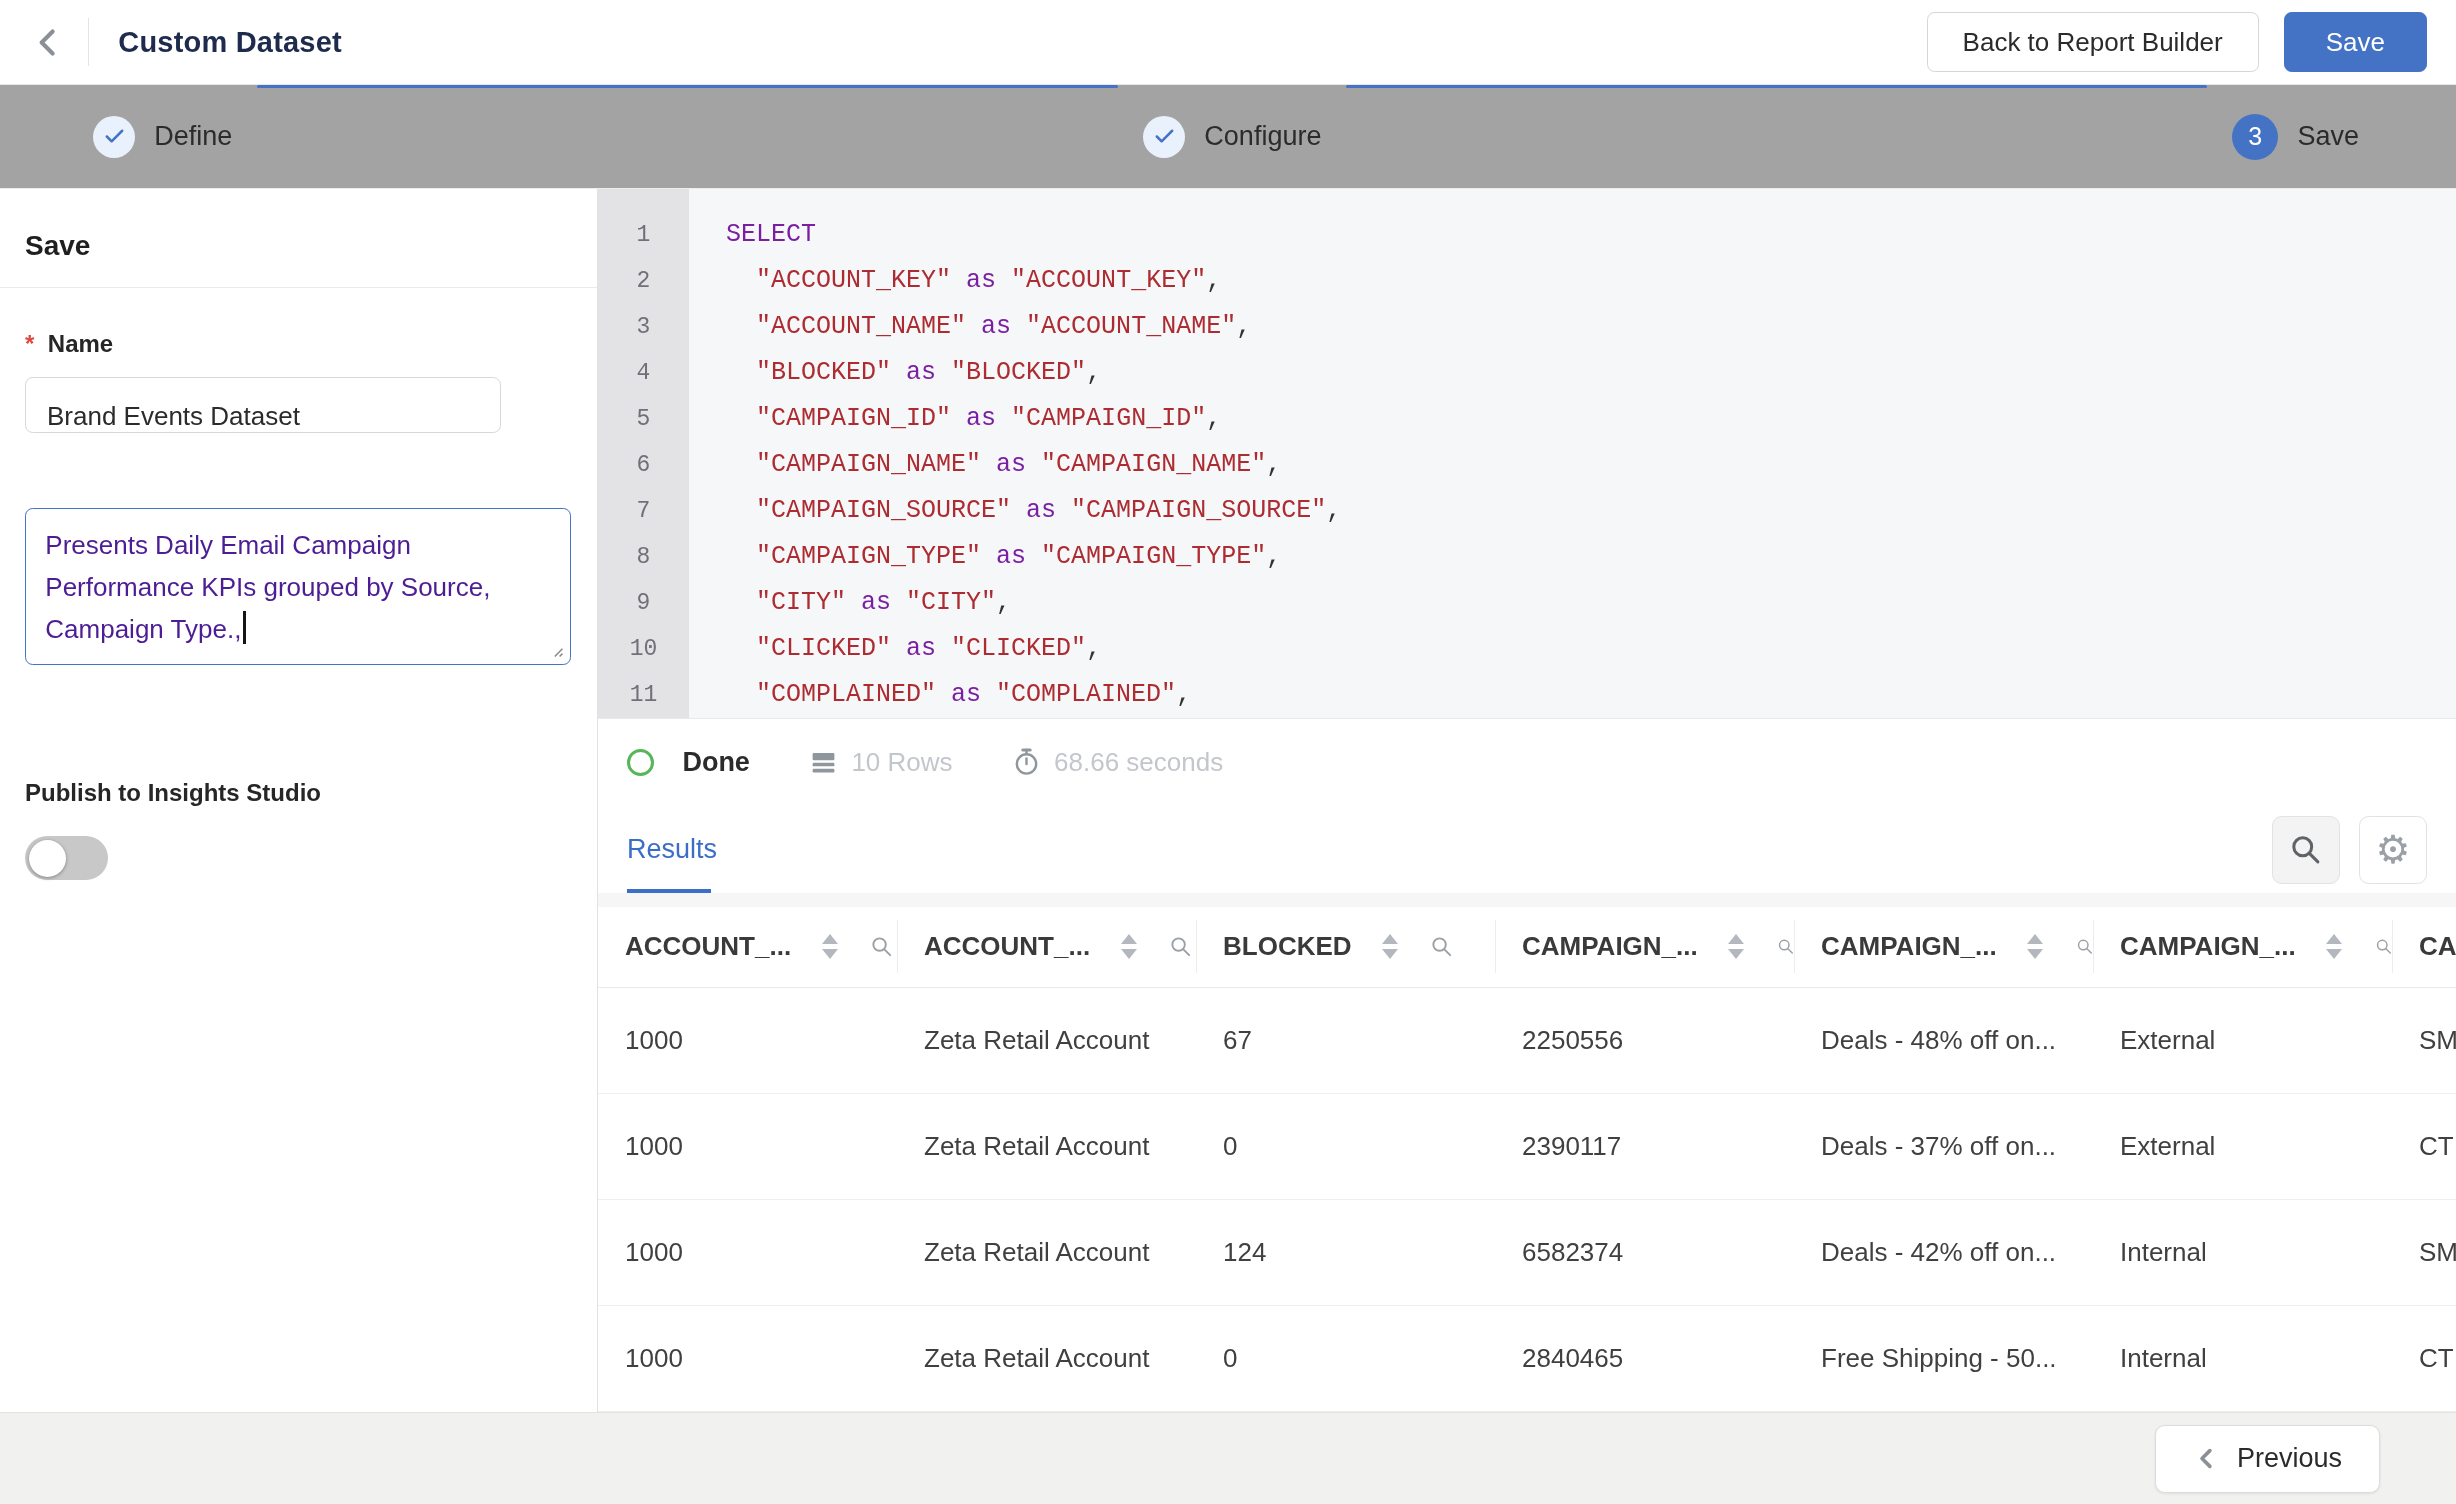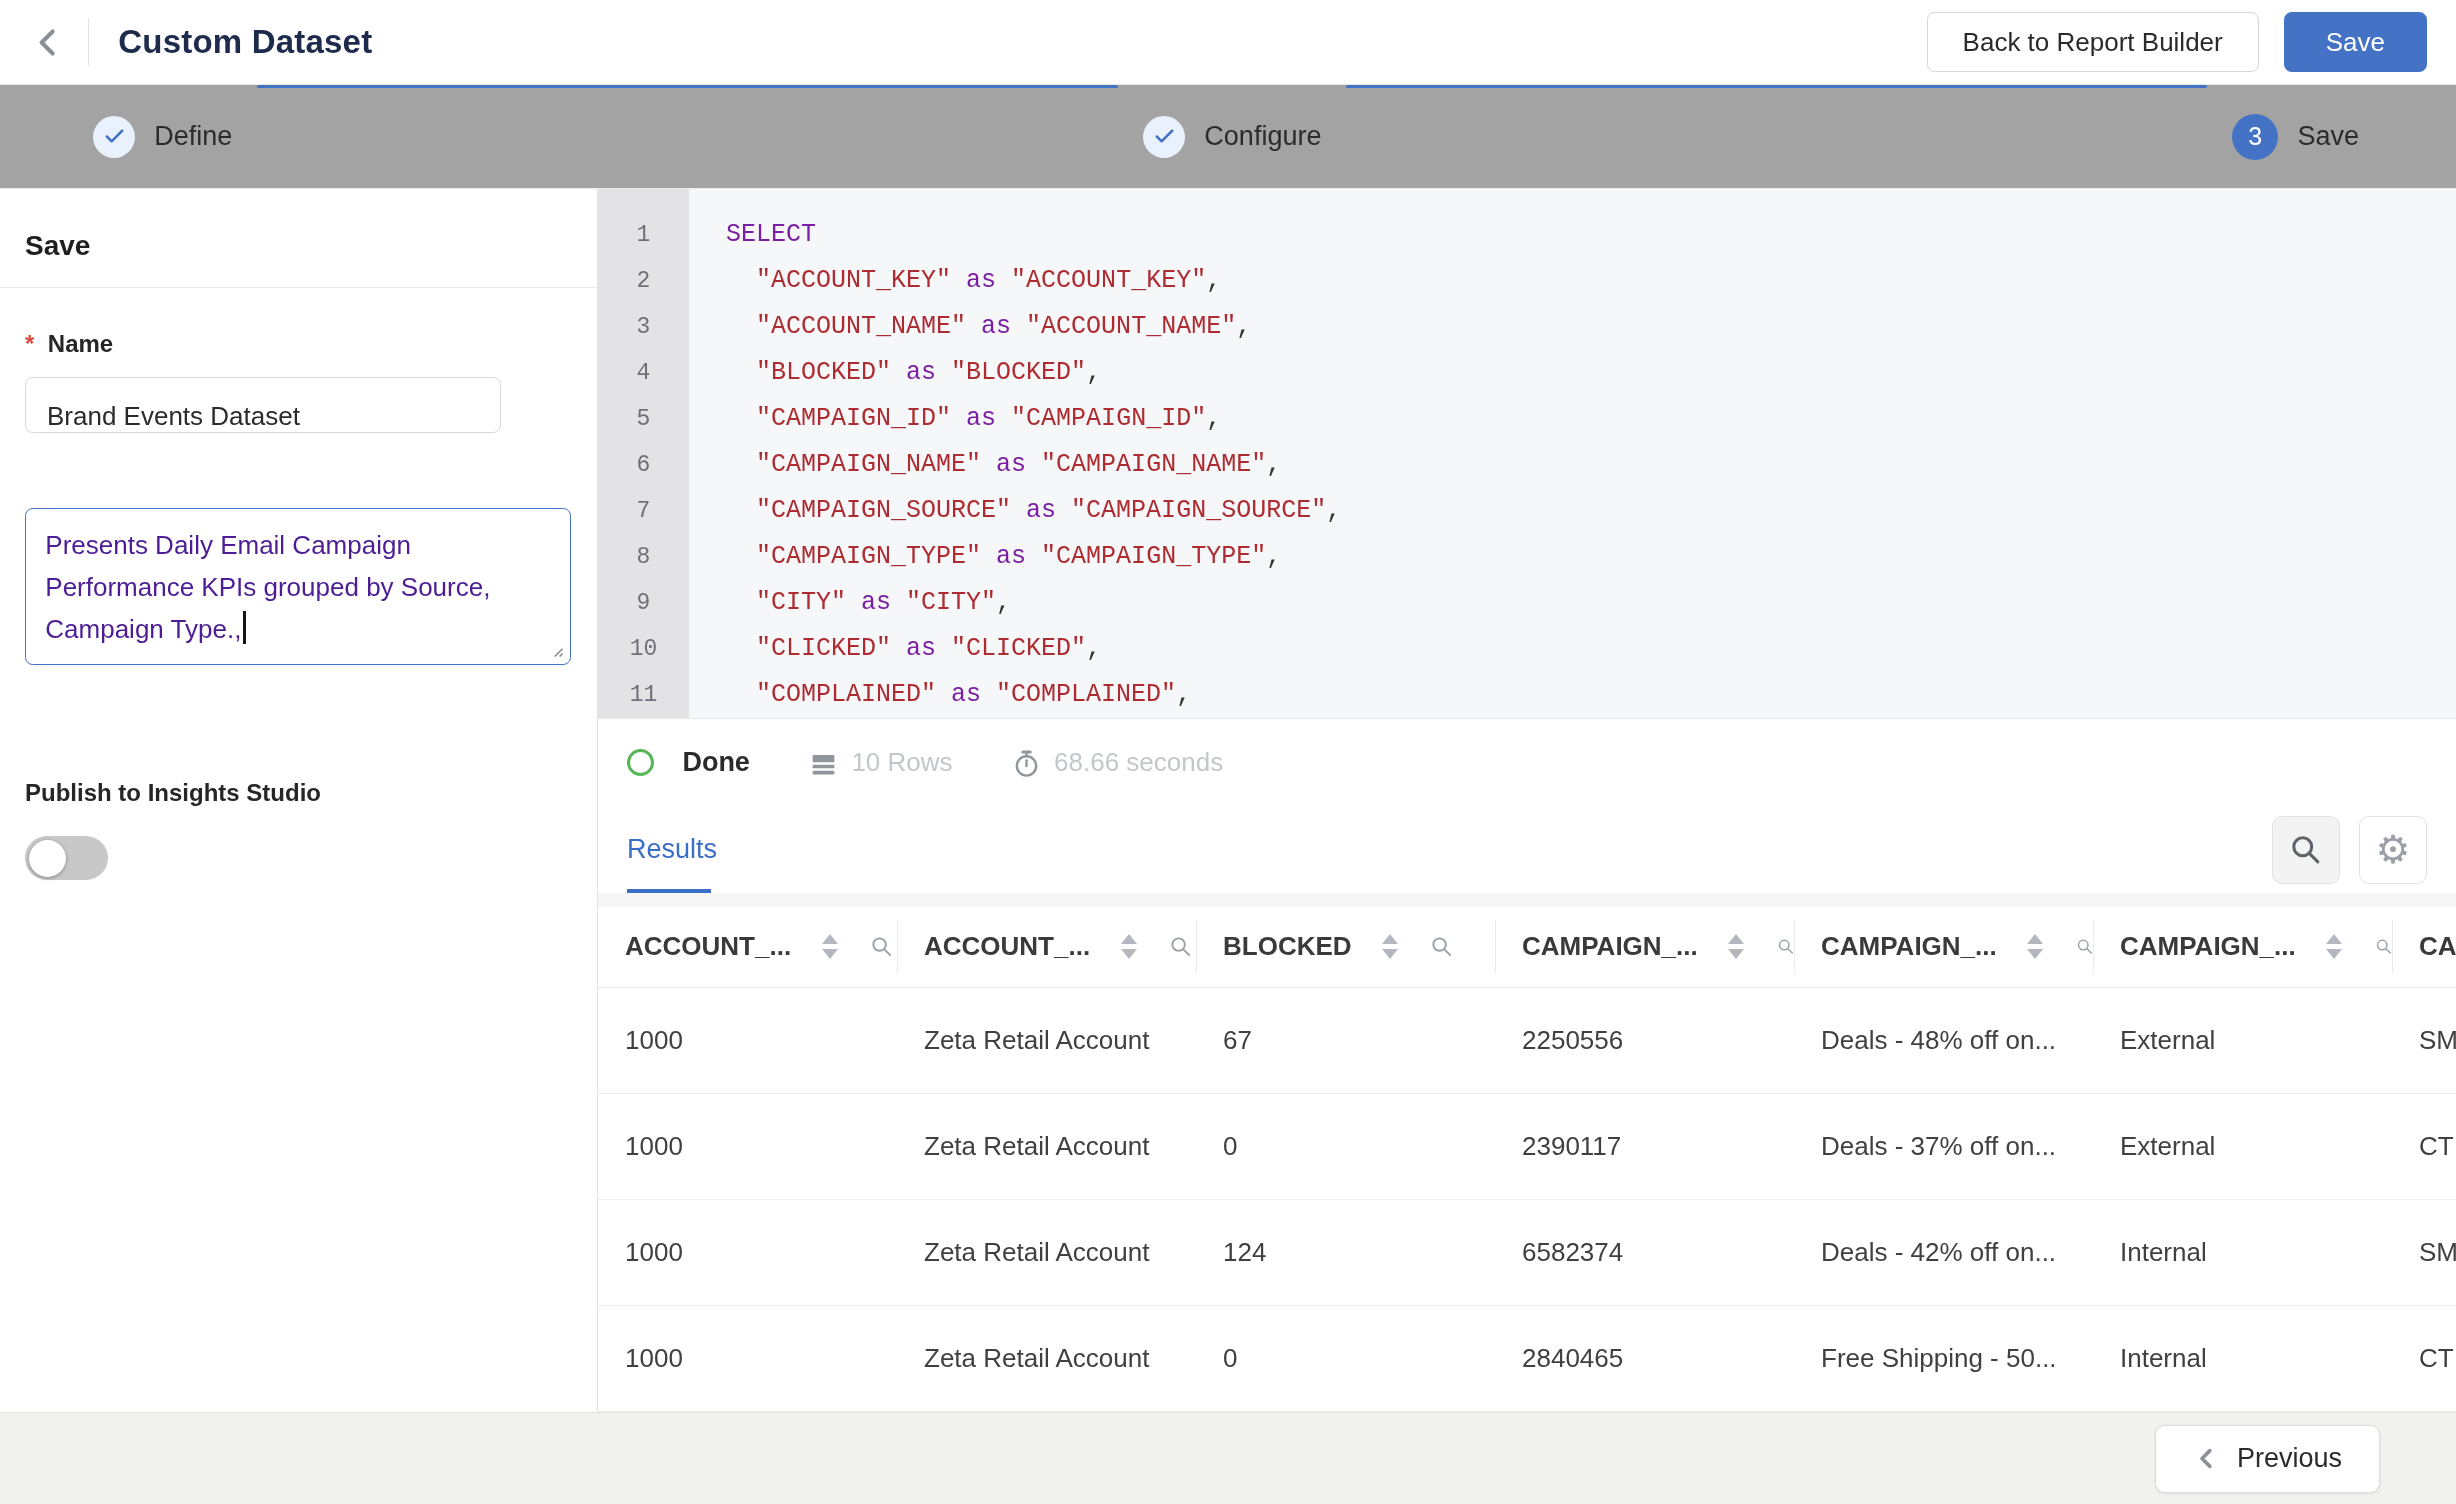--- a/index.html
+++ b/index.html
@@ -4,21 +4,21 @@
 <style>
   * { margin:0; padding:0; box-sizing:border-box; }
   html,body { width:2456px; height:1504px; overflow:hidden; background:#fff;
     font-family:"Liberation Sans", sans-serif; color:#2b2b2b; }
 
   
   .topbar { height:85px; display:flex; align-items:center; padding:0 29px 0 27px;
     border-bottom:1px solid #e7e7e7; background:#fff; }
   .back-btn { width:42px; height:42px; display:flex; align-items:center; justify-content:center; cursor:pointer; }
   .topbar-divider { width:1px; height:48px; background:#e4e4e4; margin:0 29px 0 19.3px; }
-  .page-title { font-size:33px; font-weight:bold; color:#1e2b4d; letter-spacing:0.2px; }
+  .page-title { font-size:29px; font-weight:bold; color:#1e2b4d; letter-spacing:0.2px; }
   .topbar-actions { margin-left:auto; display:flex; gap:25px; }
   .btn { height:60px; border-radius:7.7px; font-size:26px; display:flex; align-items:center; justify-content:center; cursor:pointer; font-family:inherit; }
   .btn-outline { background:#fff; border:1px solid #d6d6d6; color:#2b2b2b; padding:0 35px; }
   .btn-primary { background:#4472c4; border:1px solid #4472c4; color:#fff; padding:0 41px; }
 
   
   .stepper { height:104px; background:#a3a3a3; display:flex; 
     padding:0 97px 0 93px; border-bottom:1px solid #ededee; }
   .step { display:flex; align-items:center; gap:19.3px; flex:0 0 auto; }
   .step-check { width:42px; height:42px; border-radius:50%; background:#e9f1fc;
@@ -61,21 +61,21 @@
   .gutter { width:91px; flex:0 0 91px; background:#e3e3e5; padding-top:23px; text-align:center;
     font-family:"Liberation Mono", monospace; font-size:23px; line-height:46px; color:#70707a; }
   .code { flex:1; padding:23px 0 0 37px; font-family:"Liberation Mono", monospace;
     font-size:25px; line-height:46px; white-space:pre; color:#333; }
   .tok-kw { color:#7b1fa2; }
   .tok-id { color:#ad2c31; }
 
   .status-row { height:87px; display:flex; align-items:center; padding:0 29px; background:#fff;gap:13px; }
   .done-circle { width:27px; height:27px; border:3.9px solid #57b657; border-radius:50%; margin-right:15.4px; }
   .done-label { font-size:27px; font-weight:bold; color:#2b2b2b; margin-right:46px; }
-  .meta-item { display:flex; align-items:flex-end; gap:13.5px; margin-right:46px; }
+  .meta-item { display:flex; align-items:flex-start; gap:13.5px; margin-right:46px; }
   .meta-text { font-size:26px; color:#c3c7cc; }
 
   .tabs-row { height:87px; display:flex; align-items:center; padding:0 29px; background:#fff; position:relative; }
   .tab-active { font-size:27px; color:#3b6ec6; position:relative; height:100%; display:flex; align-items:center; cursor:pointer; }
   .tab-active::after { content:""; position:absolute; left:0; right:5.8px; bottom:0; height:3.9px; background:#3b6ec6; }
   .tab-tools { margin-left:auto; display:flex; gap:19.3px; }
   .icon-btn { width:68px; height:68px; border:1px solid #e2e2e2; border-radius:9.7px;
     display:flex; align-items:center; justify-content:center; background:#fff; cursor:pointer; }
   .icon-btn.shaded { background:#f3f3f3; }
   .gear-glyph { font-size:39px; color:#9aa0a6; line-height:1; }

